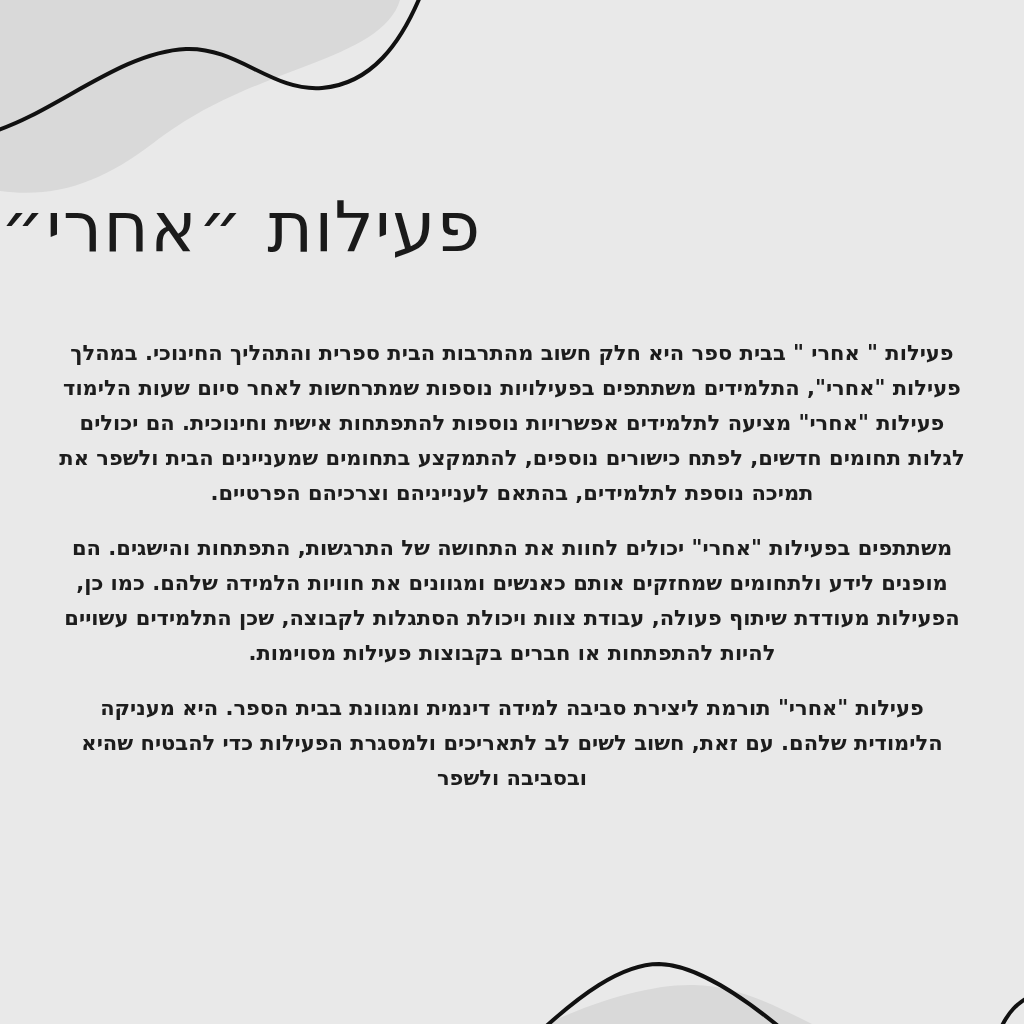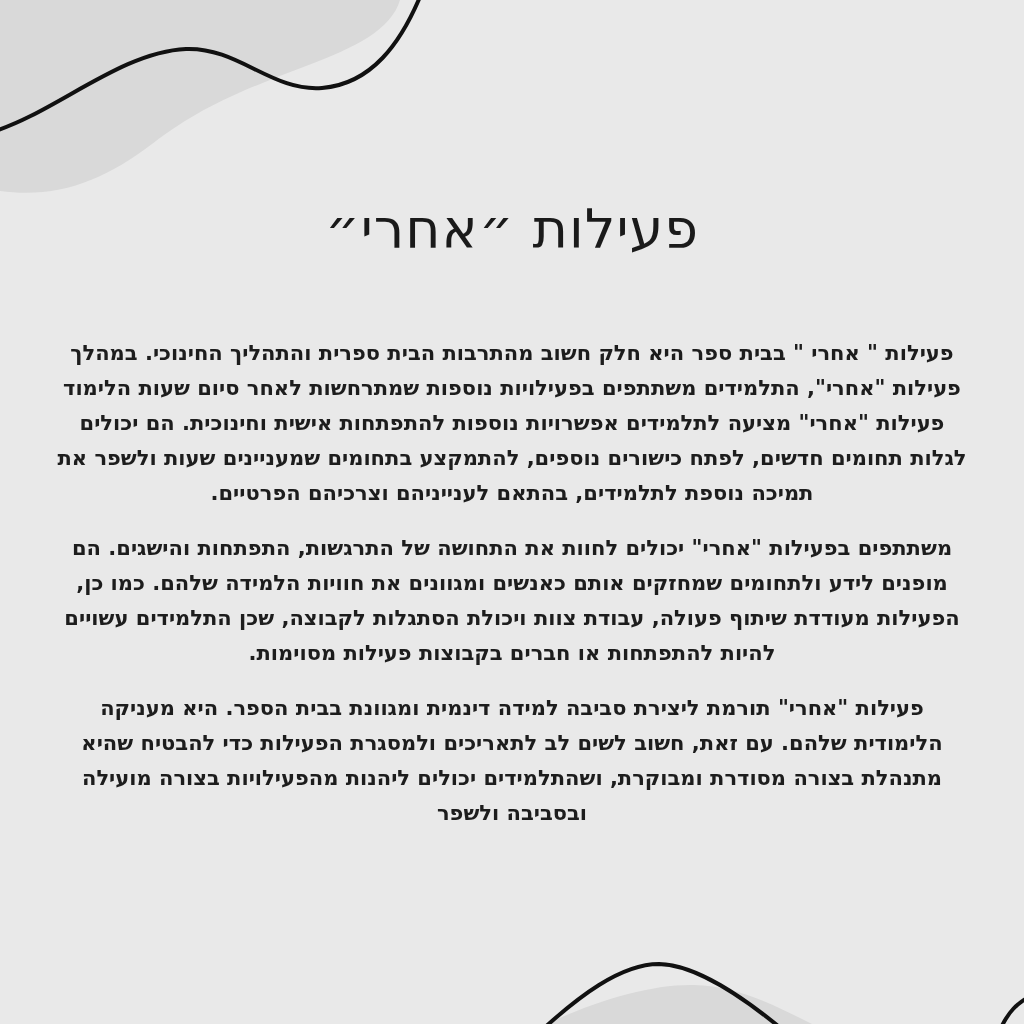--- a/index.html
+++ b/index.html
@@ -16,26 +16,26 @@
   }
   .decor{
     position:absolute;
     inset:0;
     width:1024px;height:1024px;
     z-index:0;
     pointer-events:none;
   }
   .page-title{
     position:absolute;
-    top:198px;
+    top:186px;
     left:0;
     width:100%;
-    text-align:center;
+    text-align:left;
     direction:rtl;
-    font-size:54px;
+    font-size:70px;
     font-weight:400;
     letter-spacing:1px;
     color:#1a1a1a;
     z-index:1;
   }
   .content{
     position:absolute;
     top:336px;
     left:50%;
     transform:translateX(-50%);
@@ -62,28 +62,27 @@
   <path d="M1000 1030 C 1008 1012 1017 1003 1032 995" fill="none" stroke="var(--line)" stroke-width="4" stroke-linecap="round"></path>
 </svg>
 
 <h1 class="page-title">פעילות ״אחרי״</h1>
 
 <main class="content">
   <div class="paragraph">
     <div class="text-line">פעילות " אחרי " בבית ספר היא חלק חשוב מהתרבות הבית ספרית והתהליך החינוכי. במהלך</div>
     <div class="text-line">פעילות "אחרי", התלמידים משתתפים בפעילויות נוספות שמתרחשות לאחר סיום שעות הלימוד</div>
     <div class="text-line">פעילות "אחרי" מציעה לתלמידים אפשרויות נוספות להתפתחות אישית וחינוכית. הם יכולים</div>
-    <div class="text-line">לגלות תחומים חדשים, לפתח כישורים נוספים, להתמקצע בתחומים שמעניינים שעות ולשפר את</div>
+    <div class="text-line">לגלות תחומים חדשים, לפתח כישורים נוספים, להתמקצע בתחומים שמעניינים הבית ולשפר את</div>
     <div class="text-line">תמיכה נוספת לתלמידים, בהתאם לענייניהם וצרכיהם הפרטיים.</div>
   </div>
   <div class="paragraph">
     <div class="text-line">משתתפים בפעילות "אחרי" יכולים לחוות את התחושה של התרגשות, התפתחות והישגים. הם</div>
     <div class="text-line">מופנים לידע ולתחומים שמחזקים אותם כאנשים ומגוונים את חוויות הלמידה שלהם. כמו כן,</div>
     <div class="text-line">הפעילות מעודדת שיתוף פעולה, עבודת צוות ויכולת הסתגלות לקבוצה, שכן התלמידים עשויים</div>
     <div class="text-line">להיות להתפתחות או חברים בקבוצות פעילות מסוימות.</div>
   </div>
   <div class="paragraph">
     <div class="text-line">פעילות "אחרי" תורמת ליצירת סביבה למידה דינמית ומגוונת בבית הספר. היא מעניקה</div>
     <div class="text-line">הלימודית שלהם. עם זאת, חשוב לשים לב לתאריכים ולמסגרת הפעילות כדי להבטיח שהיא</div>
-    <div class="text-line">מתנהלת בצורה מסודרת ומבוקרת, ושהתלמידים יכולים ליהנות מהפעילויות בצורה מועילה</div>
     <div class="text-line">ובסביבה ולשפר</div>
   </div>
 </main>
 
 </body></html>

